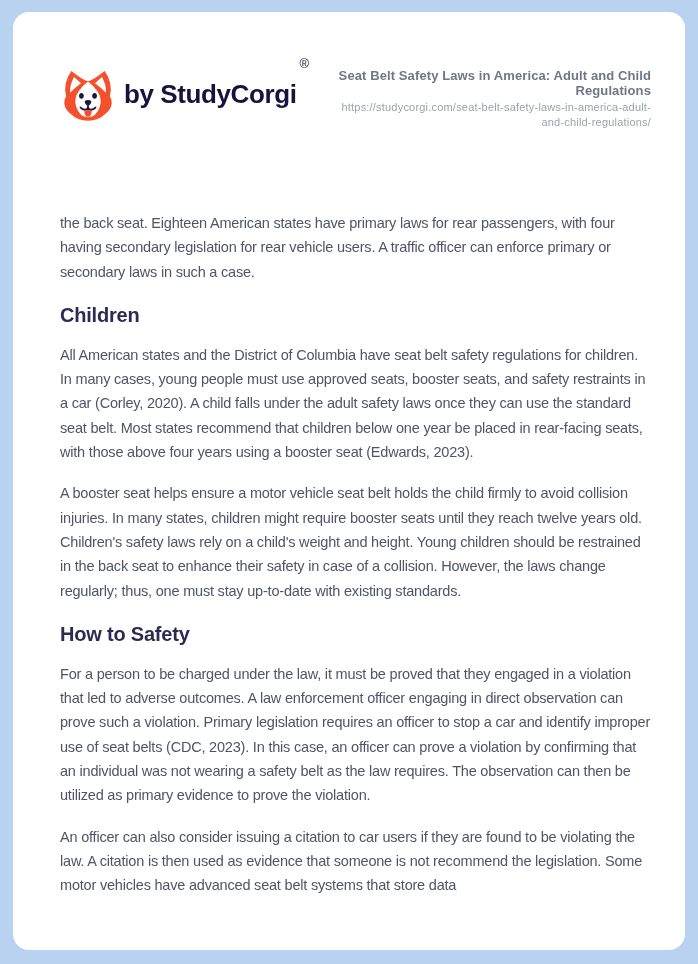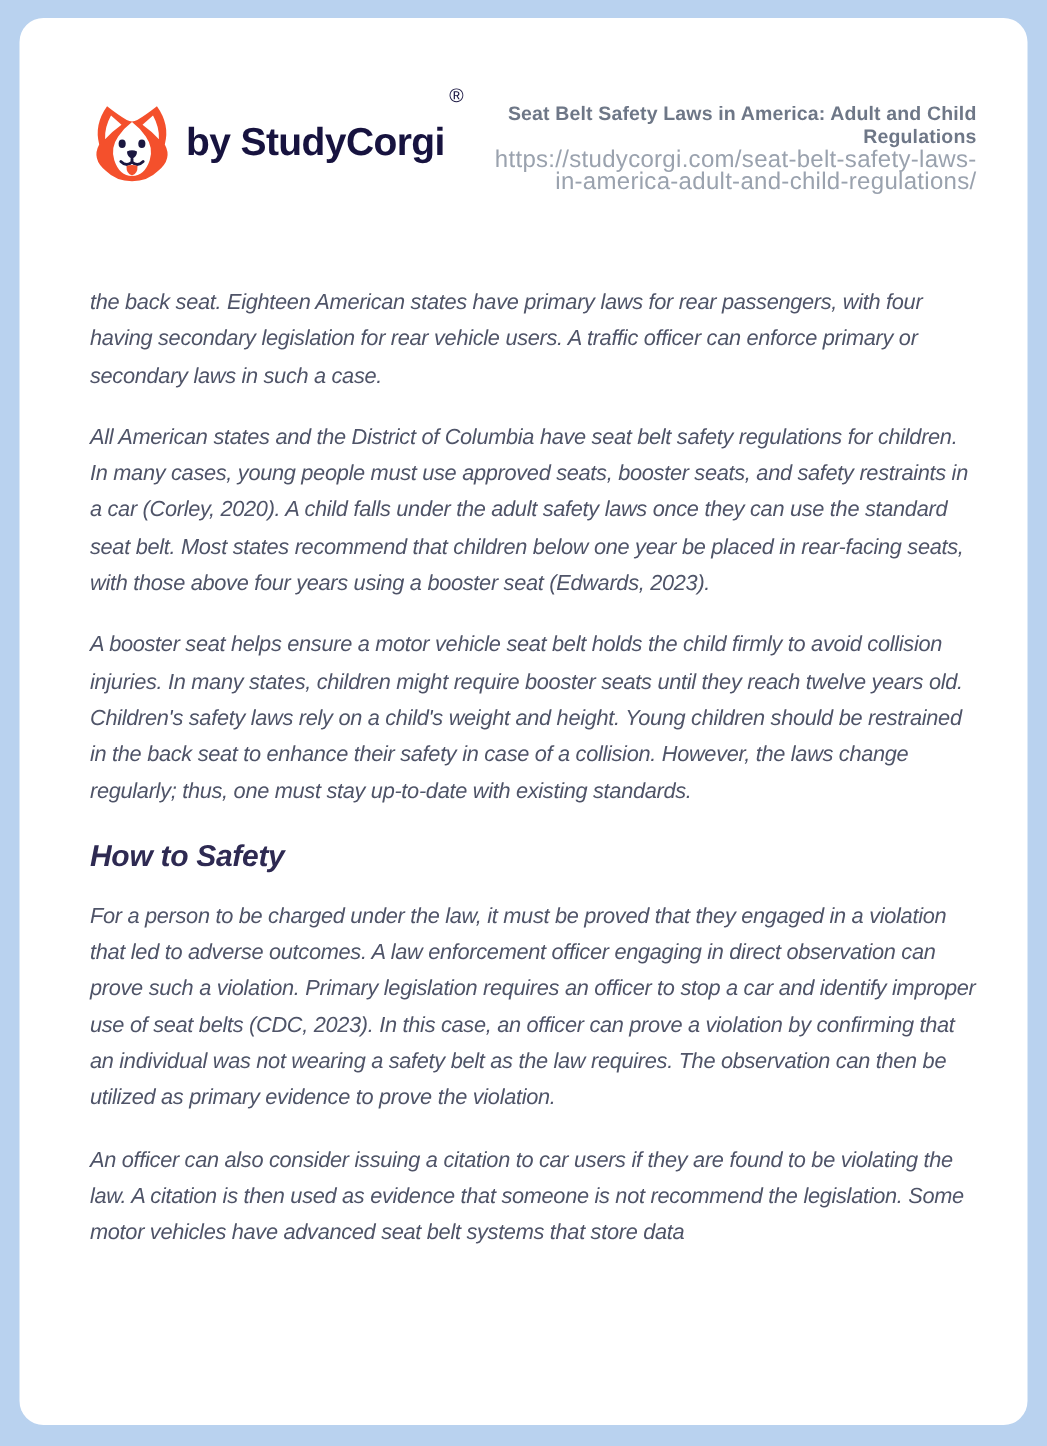--- a/index.html
+++ b/index.html
@@ -61,30 +61,29 @@
     padding-top:2px;
   }
   .doc-title{
     font-size:13px;
     font-weight:bold;
     line-height:15px;
     color:var(--doc-title-color);
     letter-spacing:0.1px;
   }
   .doc-url{
-    font-size:16px;
+    font-size:11px;
     line-height:14.5px;
     color:var(--doc-url-color);
     margin-top:2px;
     letter-spacing:0.2px;
     word-break:break-word;
   }
   .article{
-    margin-top:61px;
-    font-style:italic;
+    margin-top:82px;
   }
   .article p{
     margin:0 0 17px 0;
     font-size:14.5px;
     line-height:24.3px;
     letter-spacing:-0.2px;
     color:var(--body-text-color);
   }
   .article h2{
     margin:19px 0 16px 0;
@@ -120,20 +119,21 @@
 
     <div class="doc-meta">
       <div class="doc-title">Seat Belt Safety Laws in America: Adult and Child Regulations</div>
       <div class="doc-url">https://studycorgi.com/seat-belt-safety-laws-in-america-adult-and-child-regulations/</div>
     </div>
 
   </header>
 
   <main class="article">
     <p>the back seat. Eighteen American states have primary laws for rear passengers, with four having secondary legislation for rear vehicle users. A traffic officer can enforce primary or secondary laws in such a case.</p>
+    <h2>Children</h2>
     <p>All American states and the District of Columbia have seat belt safety regulations for children. In many cases, young people must use approved seats, booster seats, and safety restraints in a car (Corley, 2020). A child falls under the adult safety laws once they can use the standard seat belt. Most states recommend that children below one year be placed in rear-facing seats, with those above four years using a booster seat (Edwards, 2023).</p>
     <p>A booster seat helps ensure a motor vehicle seat belt holds the child firmly to avoid collision injuries. In many states, children might require booster seats until they reach twelve years old. Children's safety laws rely on a child's weight and height. Young children should be restrained in the back seat to enhance their safety in case of a collision. However, the laws change regularly; thus, one must stay up-to-date with existing standards.</p>
     <h2>How to Safety</h2>
     <p>For a person to be charged under the law, it must be proved that they engaged in a violation that led to adverse outcomes. A law enforcement officer engaging in direct observation can prove such a violation. Primary legislation requires an officer to stop a car and identify improper use of seat belts (CDC, 2023). In this case, an officer can prove a violation by confirming that an individual was not wearing a safety belt as the law requires. The observation can then be utilized as primary evidence to prove the violation.</p>
     <p>An officer can also consider issuing a citation to car users if they are found to be violating the law. A citation is then used as evidence that someone is not recommend the legislation. Some motor vehicles have advanced seat belt systems that store data</p>
   </main>
 
 </div>
 
 </body></html>

